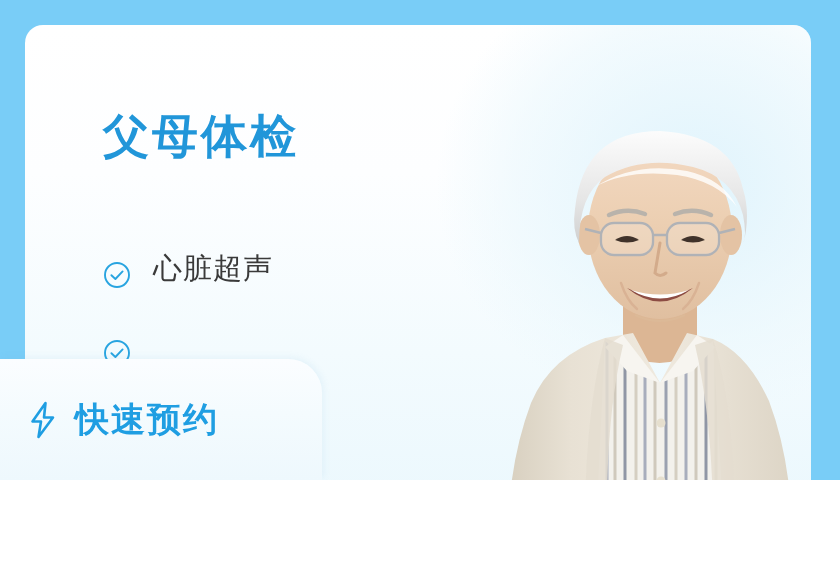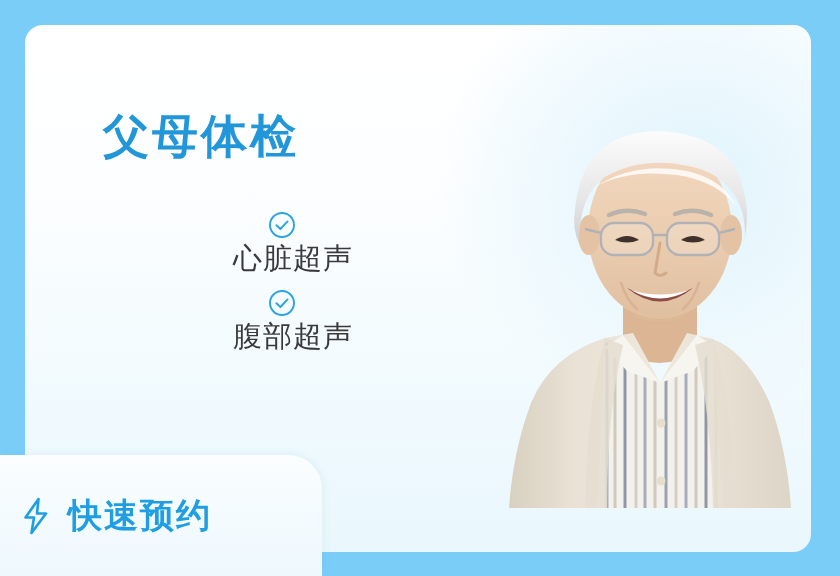--- a/index.html
+++ b/index.html
@@ -7,21 +7,21 @@
     padding: 0;
     background: #ffffff;
   }
   body {
     font-family: "Liberation Sans", "DejaVu Sans", sans-serif;
   }
 
   .screen {
     position: relative;
     width: 840px;
-    height: 576px;
+    height: 480px;
     overflow: hidden;
     background: #79cdf7;
   }
 
   
   .card {
     position: absolute;
     left: 25px;
     top: 25px;
     width: 786px;
@@ -57,23 +57,22 @@
 
   
   .features {
     position: absolute;
     left: 78px;
     top: 186px;
     width: 380px;
   }
   .feature-row {
     display: flex;
-    align-items: center;
+    align-items: flex-end;
     height: 78px;
-    flex-direction: column;
   }
   .check-icon {
     flex: 0 0 auto;
     width: 28px;
     height: 28px;
     margin-right: 22px;
     display: block;
   }
   .feature-label {
     font-size: 29px;
@@ -121,21 +120,21 @@
     position: absolute;
     left: 0;
     bottom: 0;
     width: 322px;
     height: 121px;
     background: linear-gradient(180deg, #fbfdff 0%, #f4fbfe 45%, #eef8fd 100%);
     border-top-right-radius: 34px;
     box-shadow: 2px -2px 6px rgba(120,180,215,.10);
     display: flex;
     align-items: center;
-    padding-left: 20px;
+    padding-left: 27px;
     box-sizing: border-box;
   }
   .bolt-icon {
     flex: 0 0 auto;
     width: 32px;
     height: 38px;
     margin-right: 16px;
     display: block;
   }
   .book-label {
@@ -166,21 +165,20 @@
         </svg>
         <span class="feature-label">心脏超声</span>
       </div>
 
 
       <div class="feature-row">
         <svg class="check-icon" viewBox="0 0 28 28">
           <circle cx="14" cy="14" r="12" fill="none" stroke="#28a4e0" stroke-width="1.9"></circle>
           <polyline points="8.4,14.2 12.4,18 19.6,10.4" fill="none" stroke="#28a4e0" stroke-width="1.9" stroke-linecap="round" stroke-linejoin="round"></polyline>
         </svg>
-        <span class="feature-label">腹部超声</span>
       </div>
 
     </div>
 
     <div class="photo">
       <svg width="390" height="425" viewBox="0 0 390 425">
         <defs>
           <linearGradient id="cardiganG" x1="0" y1="0" x2="1" y2="0">
             <stop offset="0%" stop-color="#d8d0c0"></stop>
             <stop offset="22%" stop-color="#e8e1d4"></stop>

